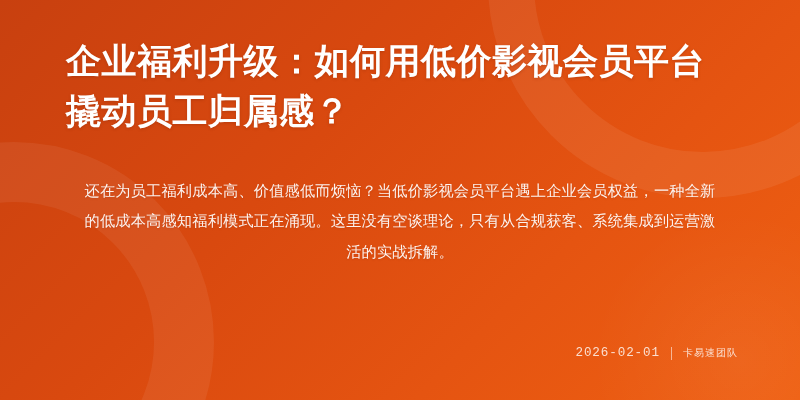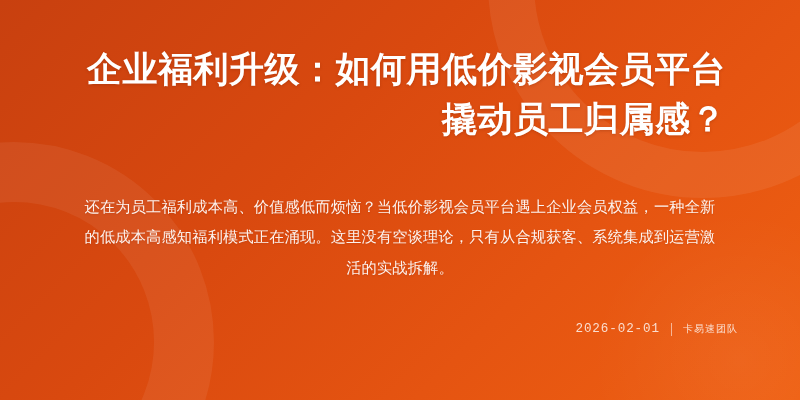--- a/index.html
+++ b/index.html
@@ -60,27 +60,27 @@
     width: 100%;
     height: 100%;
     box-sizing: border-box;
     padding: 0 62px;
     display: flex;
     flex-direction: column;
     justify-content: flex-start;
   }
 
   .cover-title {
-    margin: 12px;
+    margin: 4px;
     padding-top: 32px;
     font-size: 35px;
     line-height: 1.42;
     font-weight: bold;
     color: #ffffff;
-    text-align: right;
+    text-align: left;
     letter-spacing: 0.5px;
     text-shadow: 0 1px 3px rgba(120, 35, 5, 0.30);
     word-break: break-all;
   }
 
   .cover-subtitle {
     margin: 16px;
     padding-top: 21px;
     font-size: 15.2px;
     line-height: 1.98;
@@ -88,21 +88,21 @@
     text-align: center;
     letter-spacing: 0.2px;
     word-break: break-all;
     text-shadow: 0 1px 2px rgba(120, 35, 5, 0.18);
   }
 
   
   .cover-meta {
     position: absolute;
     right: 62px;
-    bottom: 64px;
+    bottom: 40px;
     z-index: 4;
     display: flex;
     align-items: center;
     gap: 11px;
     color: rgba(255, 255, 255, 0.80);
     font-size: 13px;
     letter-spacing: 0.6px;
   }
   .meta-date {
     font-family: "Liberation Mono", "DejaVu Sans Mono", monospace;

